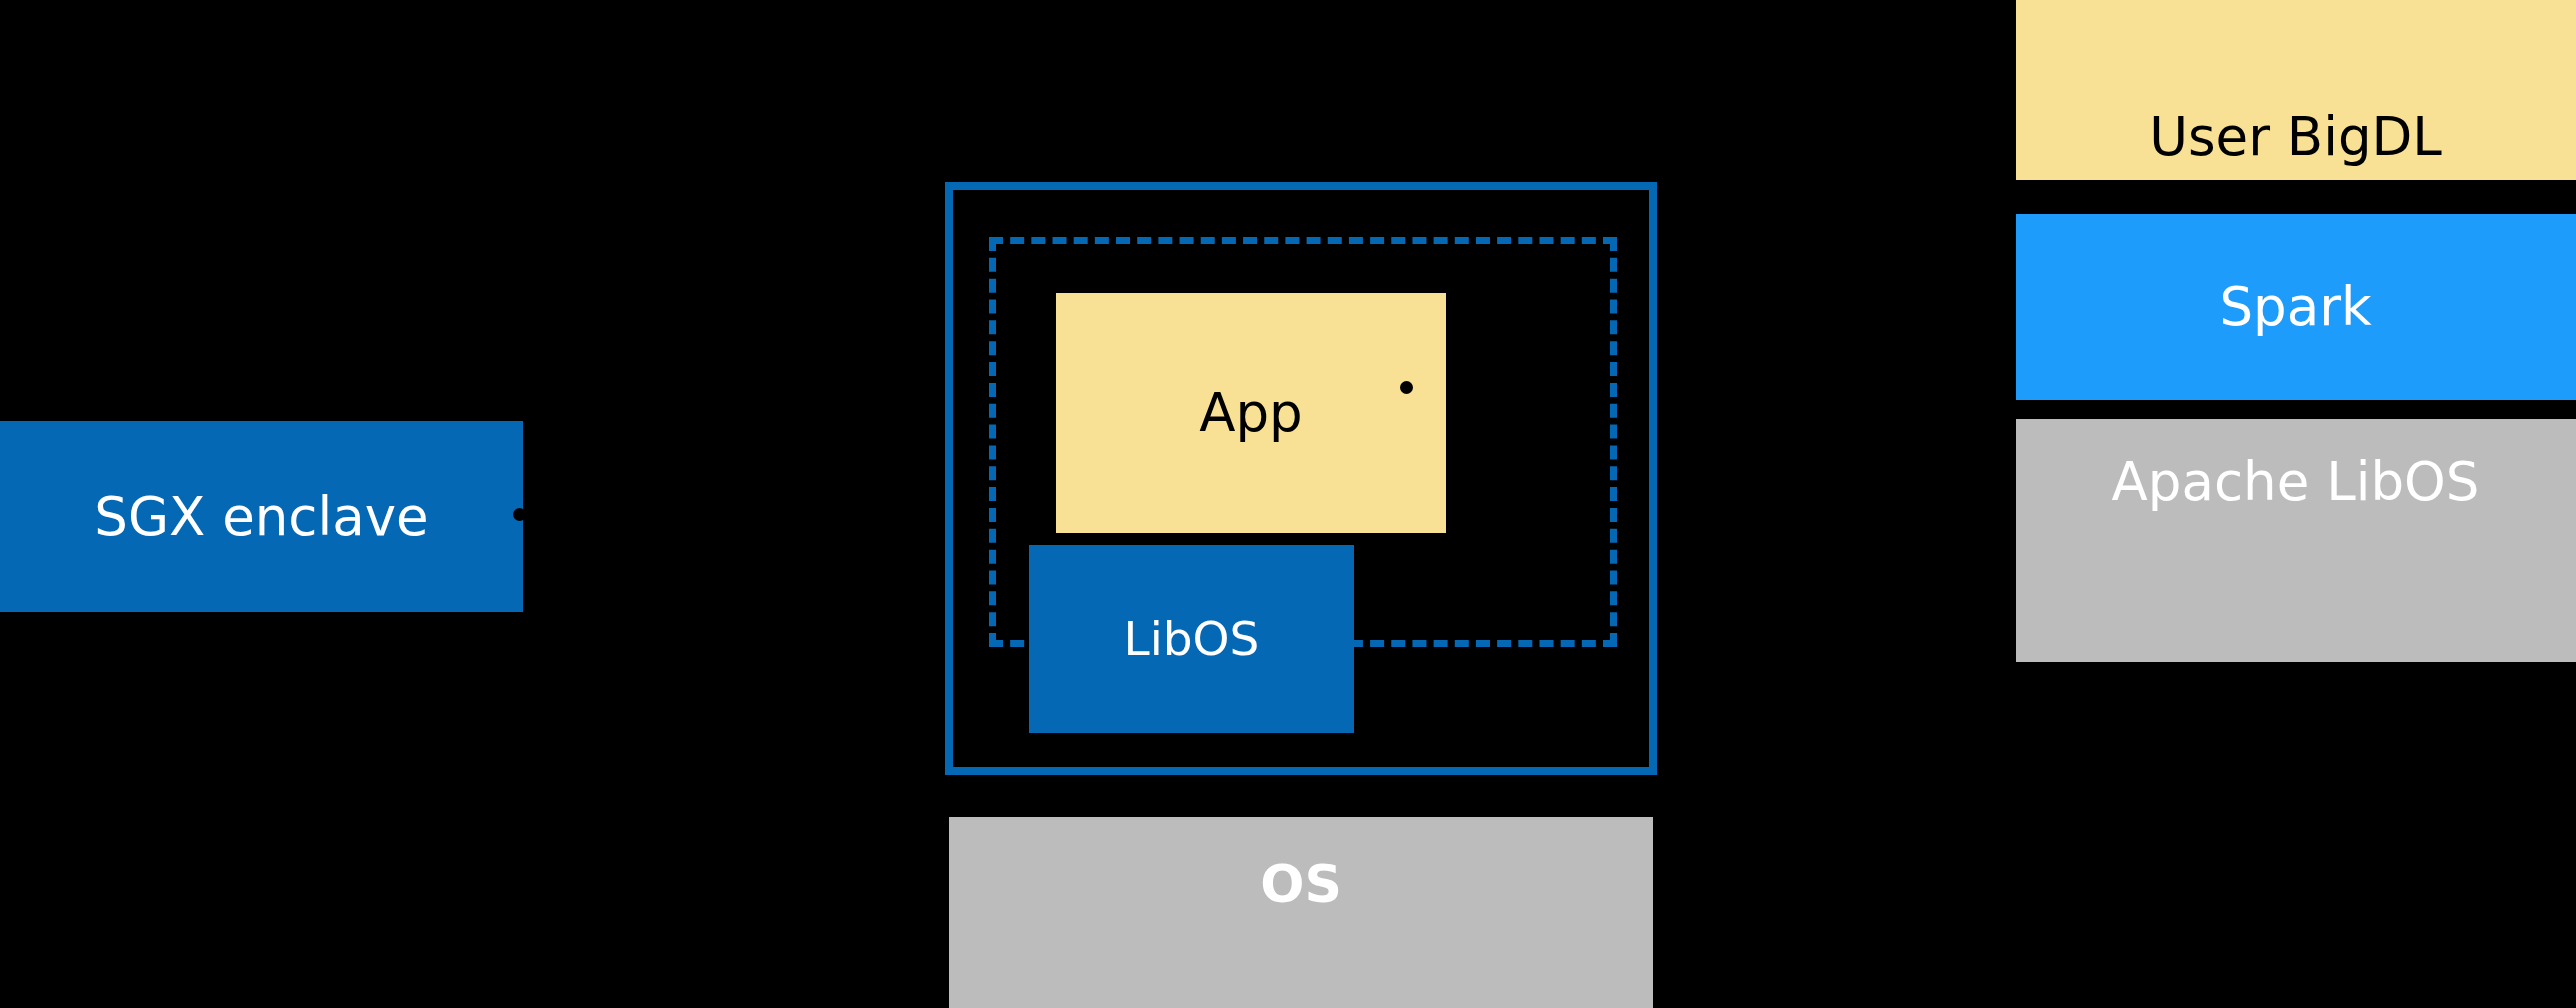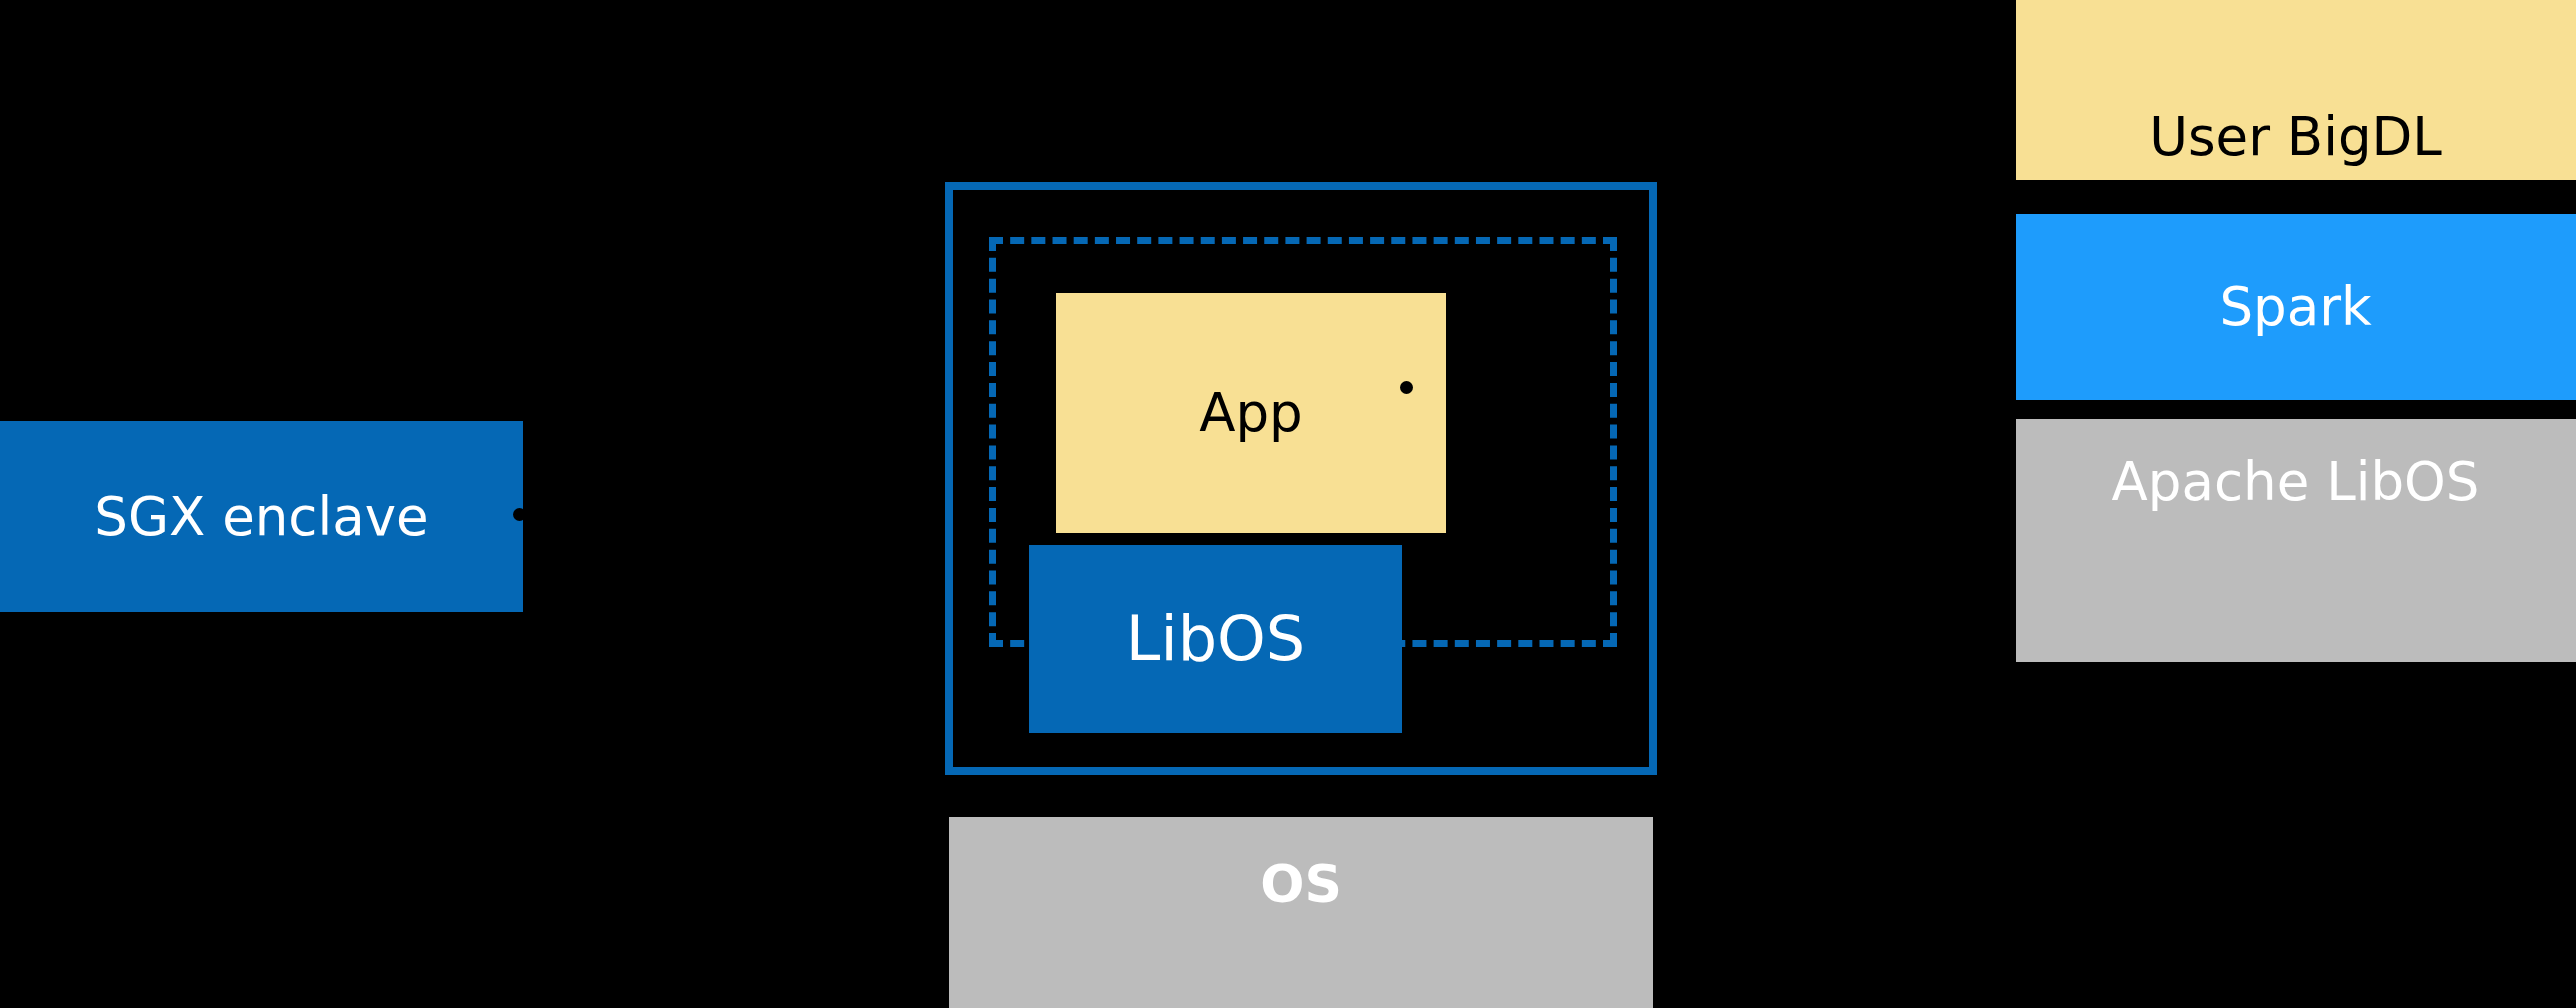--- a/index.html
+++ b/index.html
@@ -80,23 +80,23 @@
     width: 390px;
     height: 240px;
     font-size: 53px;
     margin-left: 34px;
   }
 
   
   #libos-box {
     left: 1029px;
     top: 545px;
-    width: 373px;
+    width: 325px;
     height: 188px;
-    font-size: 62px;
+    font-size: 47px;
   }
 
   
   #os-box {
     left: 949px;
     top: 817px;
     width: 704px;
     height: 218px;
     font-size: 52px;
     font-weight: bold;

